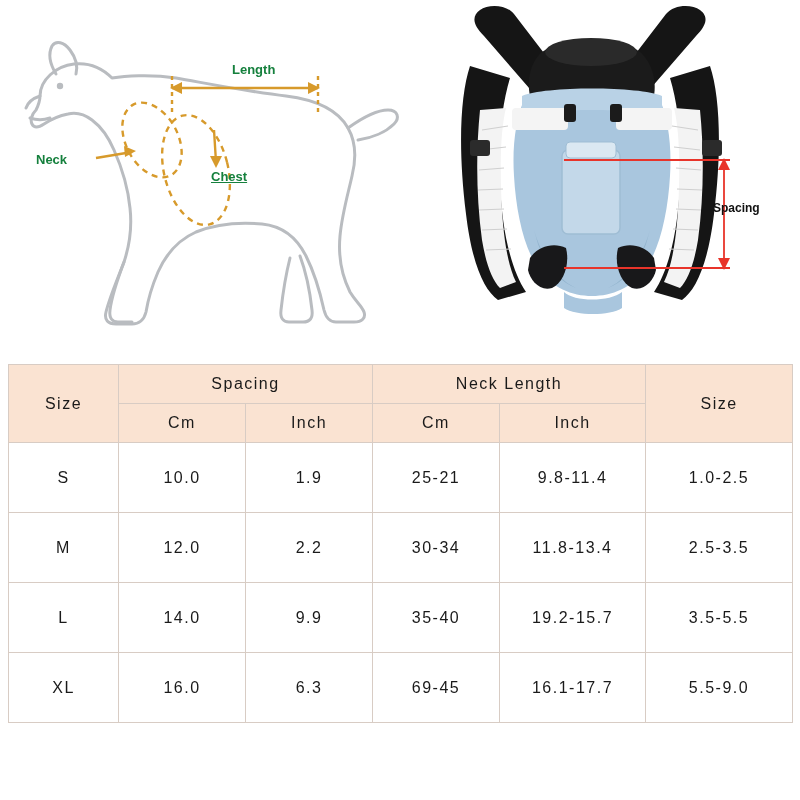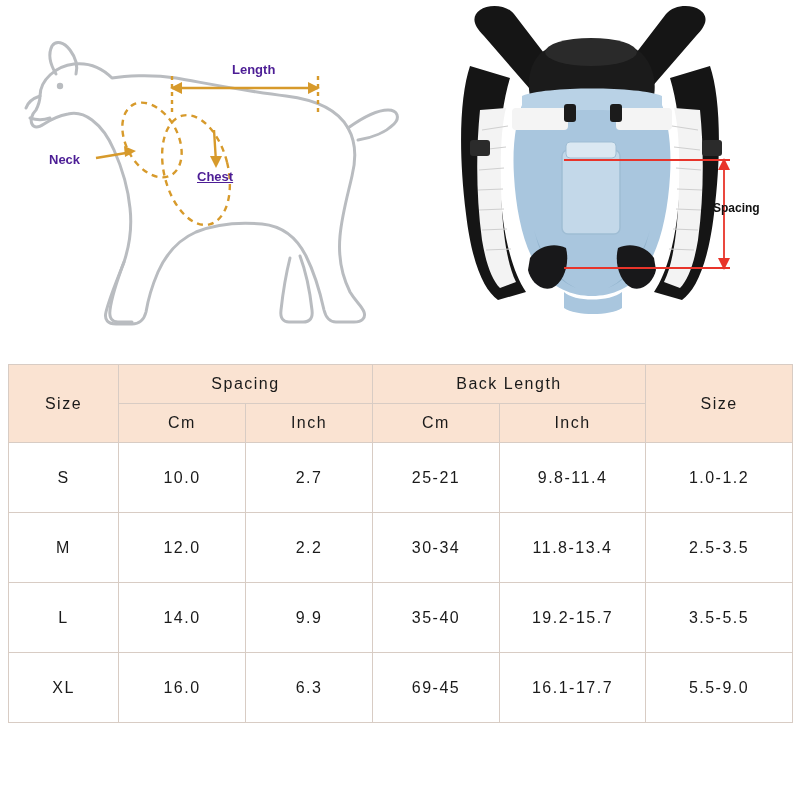--- a/index.html
+++ b/index.html
@@ -41,26 +41,26 @@
     height: 348px;
     background: #ffffff;
     overflow: hidden;
   }
 
   .diagram-label {
     position: absolute;
     font-family: "Liberation Sans", sans-serif;
     font-weight: bold;
     font-size: 13px;
-    color: #4c1d95;
+    color: #15803d;
     white-space: nowrap;
   }
   .label-length { left: 232px; top: 62px; }
-  .label-neck   { left: 49px;  top: 152px; }
-  .label-chest  { left: 197px; top: 169px; text-decoration: underline; }
+  .label-neck   { left: 36px;  top: 152px; }
+  .label-chest  { left: 211px; top: 169px; text-decoration: underline; }
   .label-spacing-photo { left: 299px; top: 201px; color: #111; font-size: 12px; }
 
   
   .table-wrap {
     position: absolute;
     left: 8px;
     top: 364px;
     width: 784px;
   }
   table.size-table {
@@ -258,38 +258,38 @@
         <col class="c-sp-cm">
         <col class="c-sp-in">
         <col class="c-bl-cm">
         <col class="c-bl-in">
         <col class="c-suit">
       </colgroup>
       <thead>
         <tr>
           <th class="size-head" rowspan="2">Size</th>
           <th colspan="2">Spacing</th>
-          <th colspan="2">Back Length</th>
+          <th colspan="2">Neck Length</th>
           <th rowspan="2">Size</th>
         </tr>
         <tr>
           <th>Cm</th>
           <th>Inch</th>
           <th>Cm</th>
           <th>Inch</th>
         </tr>
       </thead>
       <tbody>
         <tr>
           <td>S</td>
           <td>10.0</td>
-          <td>2.7</td>
+          <td>1.9</td>
           <td>25-21</td>
           <td>9.8-11.4</td>
-          <td>1.0-1.2</td>
+          <td>1.0-2.5</td>
         </tr>
         <tr>
           <td>M</td>
           <td>12.0</td>
           <td>2.2</td>
           <td>30-34</td>
           <td>11.8-13.4</td>
           <td>2.5-3.5</td>
         </tr>
         <tr>

